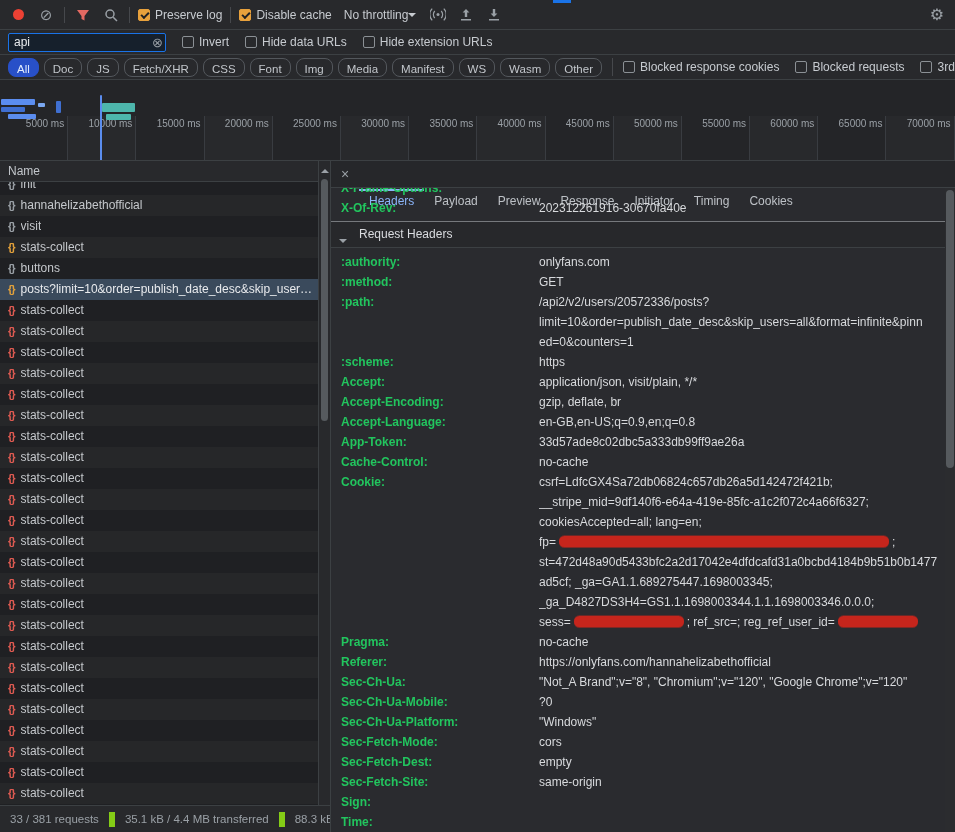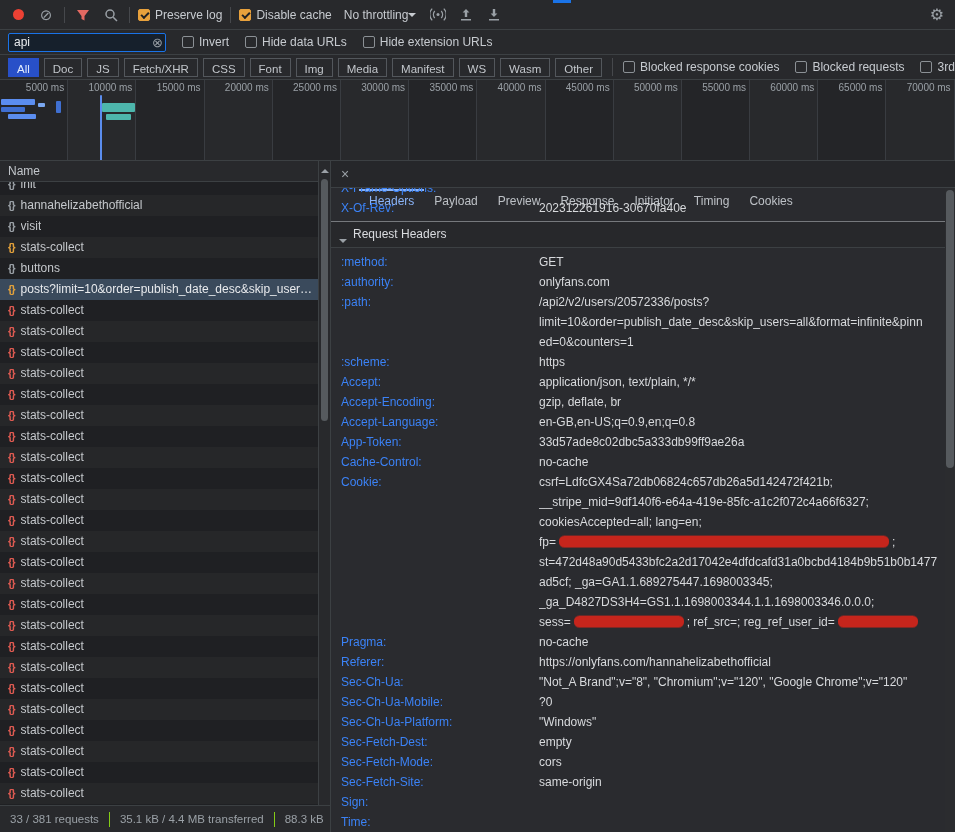--- a/index.html
+++ b/index.html
@@ -32,27 +32,27 @@
   .filter-input-wrap{position:relative;display:inline-block;}
   .filter-input{width:158px;height:19px;background:#16202c;border:1px solid #1a73e8;border-radius:2px;
     color:#e8eaed;font-family:"Liberation Sans",sans-serif;font-size:12px;padding:0 18px 0 5px;outline:none;}
   .clear-x{position:absolute;right:3px;top:2px;color:#9aa0a6;font-size:13px;}
 
   
   .chips-row{height:25px;background:#28292c;border-bottom:1px solid #3c4043;
     display:flex;align-items:center;padding:0 8px;}
   .chips{display:flex;align-items:center;gap:5px;}
   .chip{font-family:"Liberation Sans",sans-serif;font-size:11.5px;color:#c2c6cb;background:transparent;
-    border:1px solid #53575c;border-radius:0;padding:4px 8px;height:19px;line-height:13px;}
+    border:1px solid #53575c;border-radius:8px;padding:4px 8px;height:19px;line-height:13px;}
   .chip.selected{background:#2850c8;border-color:#2850c8;color:#e3ecfd;}
   .adv-cbs{display:flex;align-items:center;gap:16px;}
 
   
   .timeline{position:relative;height:81px;border-bottom:1px solid #3c4043;background:#242528;overflow:hidden;}
-  .ruler{position:absolute;inset:0;display:flex;}
+  .ruler{position:absolute;inset:0;display:flex;margin-top:36px;}
   .tick-col{width:68.2px;flex:0 0 auto;height:100%;border-right:1px solid #393c41;
     display:flex;justify-content:flex-end;align-items:flex-start;padding:2px 3px 0 0;}
   .tick-col:nth-child(even){background:rgba(255,255,255,0.02);}
   .tick-label{font-size:10px;color:#9aa0a6;white-space:nowrap;}
   .canvas{position:absolute;left:0;right:0;top:15px;bottom:0;}
   .wbar{position:absolute;border-radius:1px;}
 
   
   .main{display:flex;height:671px;}
   .left-col{width:331px;flex:0 0 auto;position:relative;border-right:1px solid #3c4043;
@@ -72,41 +72,41 @@
   .brace.red{color:#e05b52;}
   .req-label{color:#c5c8cc;overflow:hidden;text-overflow:ellipsis;}
 
   .lscroll{position:absolute;top:0;right:0;bottom:27px;width:12px;background:#28292c;
     border-left:1px solid #3c4043;z-index:4;}
   .scroll-arrow{width:0;height:0;border:4px solid transparent;border-bottom-color:#9aa0a6;margin:4px auto 6px auto;}
   .lscroll .thumb{position:absolute;left:2px;top:18px;width:7px;height:242px;background:#565a5e;border-radius:4px;}
 
   .status-bar{height:27px;flex:0 0 auto;background:#28292c;border-top:1px solid #3c4043;
     display:flex;align-items:center;color:#9aa0a6;font-size:11.5px;overflow:hidden;}
-  .sb-item{padding:0 10px;white-space:nowrap;border-right:1px solid #84cc16;height:15px;line-height:15px;display:inline-flex;align-items:center;}
+  .sb-item{padding:0 10px;white-space:nowrap;border-right:6px solid #84cc16;height:15px;line-height:15px;display:inline-flex;align-items:center;}
   .sb-item:last-child{border-right:none;}
 
   
   .right-col{flex:1;position:relative;background:#2a2b2f;display:flex;flex-direction:column;overflow:hidden;}
   .tab-bar{height:27px;flex:0 0 auto;background:#26272a;border-bottom:1px solid #3c4043;
     display:flex;align-items:center;}
   .close-x{width:28px;text-align:center;color:#9aa0a6;font-size:14px;flex:0 0 auto;}
   .tabs{display:flex;height:100%;}
   .dtab{padding:0 10px;line-height:25px;color:#bdc1c6;border-bottom:2px solid transparent;white-space:nowrap;margin-top:28px;}
   .dtab.active{color:#8ab4f8;border-bottom-color:#8ab4f8;}
 
   .detail-body{flex:1;overflow:hidden;padding-right:10px;}
   .hrow{display:grid;grid-template-columns:188px 1fr;column-gap:10px;padding-left:10px;}
   .hrow.clipped{margin-top:-10px;}
-  .hname{color:#3b82f6;line-height:20px;white-space:nowrap;overflow:hidden;}
+  .hname{color:#22c55e;line-height:20px;white-space:nowrap;overflow:hidden;font-weight:bold;}
   .hvalue{color:#d8dadd;line-height:20px;white-space:nowrap;overflow:hidden;}
   .hline{line-height:20px;white-space:nowrap;overflow:hidden;}
   .section-sep{height:1px;background:#76797d;margin-top:3px;}
   .section-band{height:26px;line-height:25px;border-bottom:1px solid #3c4043;background:#27282b;
-    color:#dadce0;padding-left:8px;display:flex;align-items:flex-end;gap:6px;}
+    color:#dadce0;padding-left:8px;display:flex;align-items:flex-end;gap:12px;}
   .tri-down{width:0;height:0;border:4px solid transparent;border-top-color:#9aa0a6;margin-top:4px;}
   .hlist{padding-top:4px;}
   .redact{display:inline-block;height:11px;border-radius:6px;background:#c5251c;
     vertical-align:middle;margin:0 3px;transform:translateY(-1px);box-shadow:0 1px 0 rgba(197,37,28,.55), 0 -1px 0 rgba(197,37,28,.4);}
   .rscroll{position:absolute;top:27px;right:0;bottom:0;width:10px;background:#2b2c2f;}
   .rscroll .thumb{position:absolute;left:1px;top:2px;width:8px;height:278px;background:#565a5e;border-radius:4px;}
 
   svg{display:block;}
 </style>
 </head>
@@ -448,42 +448,42 @@
           <div class="hname" data-interactable="false">X-Of-Rev:</div>
           <div class="hvalue" data-interactable="false">202312261916-30670fa40e</div>
         </div>
         <div class="section-sep" data-interactable="false"></div>
         <div class="section-band" data-interactable="true">
           <span class="tri-down" data-interactable="false"></span>
           <span data-interactable="false">Request Headers</span>
         </div>
         <div class="hlist" data-interactable="false">
             <div class="hrow" data-interactable="false">
+              <div class="hname" data-interactable="false">:authority:</div>
+              <div class="hvalue" data-interactable="false">onlyfans.com</div>
+            </div>
+            <div class="hrow" data-interactable="false">
               <div class="hname" data-interactable="false">:method:</div>
               <div class="hvalue" data-interactable="false">GET</div>
-            </div>
-            <div class="hrow" data-interactable="false">
-              <div class="hname" data-interactable="false">:authority:</div>
-              <div class="hvalue" data-interactable="false">onlyfans.com</div>
             </div>
             <div class="hrow" data-interactable="false">
               <div class="hname" data-interactable="false">:path:</div>
               <div class="hvalue" data-interactable="false">
                 <div class="hline" data-interactable="false"><span data-interactable="false">/api2/v2/users/20572336/posts?</span></div>
                 <div class="hline" data-interactable="false"><span data-interactable="false">limit=10&amp;order=publish_date_desc&amp;skip_users=all&amp;format=infinite&amp;pinn</span></div>
                 <div class="hline" data-interactable="false"><span data-interactable="false">ed=0&amp;counters=1</span></div>
               </div>
             </div>
             <div class="hrow" data-interactable="false">
               <div class="hname" data-interactable="false">:scheme:</div>
               <div class="hvalue" data-interactable="false">https</div>
             </div>
             <div class="hrow" data-interactable="false">
               <div class="hname" data-interactable="false">Accept:</div>
-              <div class="hvalue" data-interactable="false">application/json, text/plain, */*</div>
+              <div class="hvalue" data-interactable="false">application/json, visit/plain, */*</div>
             </div>
             <div class="hrow" data-interactable="false">
               <div class="hname" data-interactable="false">Accept-Encoding:</div>
               <div class="hvalue" data-interactable="false">gzip, deflate, br</div>
             </div>
             <div class="hrow" data-interactable="false">
               <div class="hname" data-interactable="false">Accept-Language:</div>
               <div class="hvalue" data-interactable="false">en-GB,en-US;q=0.9,en;q=0.8</div>
             </div>
             <div class="hrow" data-interactable="false">
@@ -521,28 +521,28 @@
             </div>
             <div class="hrow" data-interactable="false">
               <div class="hname" data-interactable="false">Sec-Ch-Ua-Mobile:</div>
               <div class="hvalue" data-interactable="false">?0</div>
             </div>
             <div class="hrow" data-interactable="false">
               <div class="hname" data-interactable="false">Sec-Ch-Ua-Platform:</div>
               <div class="hvalue" data-interactable="false">"Windows"</div>
             </div>
             <div class="hrow" data-interactable="false">
+              <div class="hname" data-interactable="false">Sec-Fetch-Mode:</div>
+              <div class="hvalue" data-interactable="false">cors</div>
+            </div>
+            <div class="hrow" data-interactable="false">
               <div class="hname" data-interactable="false">Sec-Fetch-Dest:</div>
               <div class="hvalue" data-interactable="false">empty</div>
             </div>
             <div class="hrow" data-interactable="false">
-              <div class="hname" data-interactable="false">Sec-Fetch-Mode:</div>
-              <div class="hvalue" data-interactable="false">cors</div>
-            </div>
-            <div class="hrow" data-interactable="false">
               <div class="hname" data-interactable="false">Sec-Fetch-Site:</div>
               <div class="hvalue" data-interactable="false">same-origin</div>
             </div>
             <div class="hrow" data-interactable="false">
               <div class="hname" data-interactable="false">Sign:</div>
             </div>
             <div class="hrow" data-interactable="false">
               <div class="hname" data-interactable="false">Time:</div>
             </div>
           </div>

